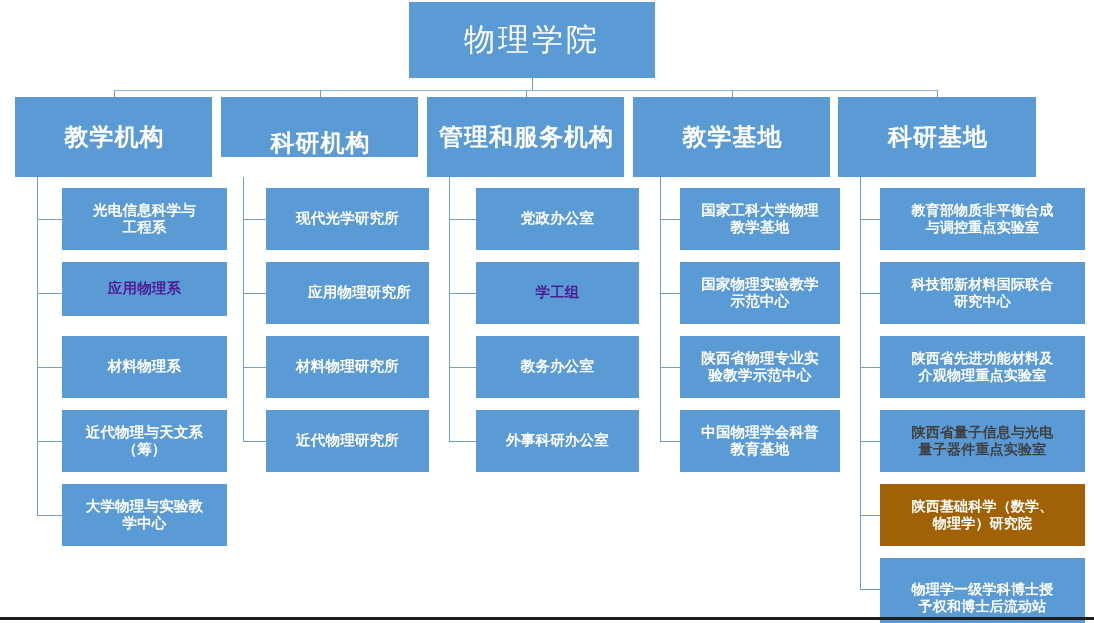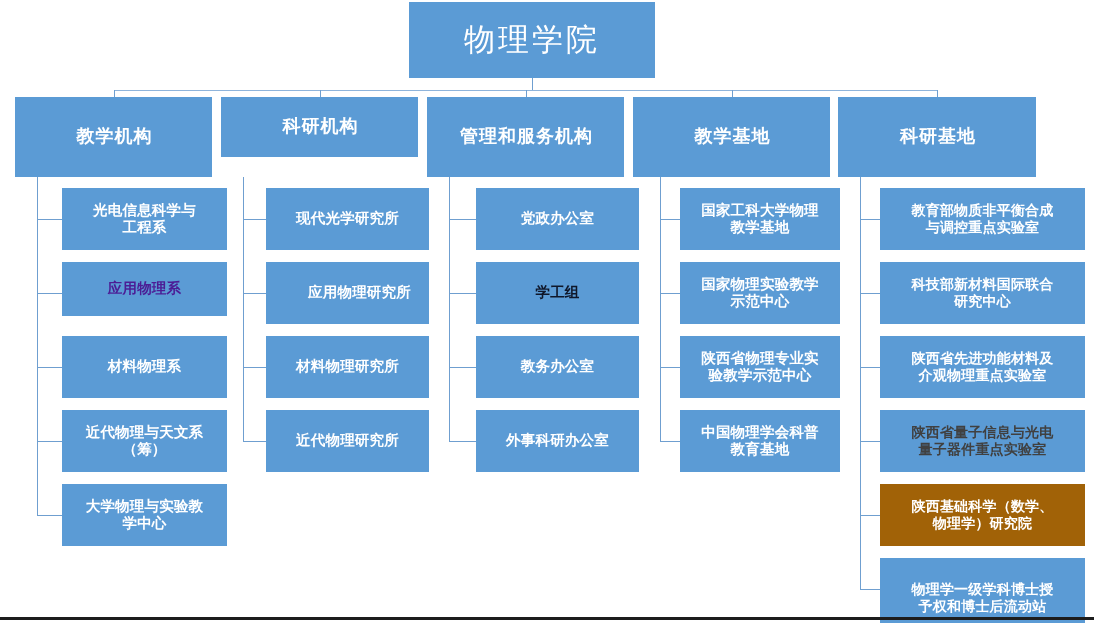--- a/index.html
+++ b/index.html
@@ -30,21 +30,21 @@
     font-weight: bold;
     letter-spacing: 0.2px;
     padding: 0 4px;
   }
   .node.root {
     font-size: 31px;
     letter-spacing: 3px;
     font-weight: normal;
   }
   .node.header {
-    font-size: 18px;
+    font-size: 24px;
     letter-spacing: 1px;
     padding-left: 6px;
   }
   .node.leaf {
     font-size: 14.5px;
   }
   .node.leaf.wide {
     font-size: 14px;
   }
   .conn {
@@ -90,21 +90,21 @@
     </div>
     <div class="conn h" style="left: 37px; top: 441px; width: 25px; background: rgb(111, 159, 208);"></div>
     <div class="node leaf" style="left: 62px; top: 410px; width: 165px; height: 62px; background: rgb(91, 155, 213); color: rgb(255, 255, 255);">
       <div class="node-text">近代物理与天文系<br>（筹）</div>
     </div>
     <div class="conn h" style="left: 37px; top: 515px; width: 25px; background: rgb(111, 159, 208);"></div>
     <div class="node leaf" style="left: 62px; top: 484px; width: 165px; height: 62px; background: rgb(91, 155, 213); color: rgb(255, 255, 255);">
       <div class="node-text">大学物理与实验教<br>学中心</div>
     </div>
     <div class="conn v" style="left: 320px; top: 90px; height: 7px; background: rgb(111, 159, 208);"></div>
-    <div class="node header" style="left: 221px; top: 97px; width: 197px; height: 60px; background: rgb(91, 155, 213); color: rgb(255, 255, 255);">
+    <div class="node header" style="left: 221px; top: 97px; width: 197px; height: 60px; background: rgb(91, 155, 213); color: rgb(255, 255, 255); align-items: flex-end;">
       <div class="node-text">科研机构</div>
     </div>
     <div class="conn v" style="left: 243px; top: 177px; height: 264px; background: rgb(111, 159, 208);"></div>
     <div class="conn h" style="left: 243px; top: 219px; width: 23px; background: rgb(111, 159, 208);"></div>
     <div class="node leaf" style="left: 266px; top: 188px; width: 163px; height: 62px; background: rgb(91, 155, 213); color: rgb(255, 255, 255);">
       <div class="node-text">现代光学研究所</div>
     </div>
     <div class="conn h" style="left: 243px; top: 293px; width: 23px; background: rgb(111, 159, 208);"></div>
     <div class="node leaf" style="left: 266px; top: 262px; width: 163px; height: 62px; background: rgb(91, 155, 213); color: rgb(255, 255, 255); padding-left: 28px;">
       <div class="node-text">应用物理研究所</div>
@@ -120,21 +120,21 @@
     <div class="conn v" style="left: 526px; top: 90px; height: 7px; background: rgb(111, 159, 208);"></div>
     <div class="node header" style="left: 427px; top: 97px; width: 197px; height: 80px; background: rgb(91, 155, 213); color: rgb(255, 255, 255);">
       <div class="node-text">管理和服务机构</div>
     </div>
     <div class="conn v" style="left: 449px; top: 177px; height: 264px; background: rgb(111, 159, 208);"></div>
     <div class="conn h" style="left: 449px; top: 219px; width: 27px; background: rgb(111, 159, 208);"></div>
     <div class="node leaf" style="left: 476px; top: 188px; width: 163px; height: 62px; background: rgb(91, 155, 213); color: rgb(255, 255, 255);">
       <div class="node-text">党政办公室</div>
     </div>
     <div class="conn h" style="left: 449px; top: 293px; width: 27px; background: rgb(111, 159, 208);"></div>
-    <div class="node leaf" style="left: 476px; top: 262px; width: 163px; height: 62px; background: rgb(91, 155, 213); color: #0f172a;">
+    <div class="node leaf" style="left: 476px; top: 262px; width: 163px; height: 62px; background: rgb(91, 155, 213); color: #4c1d95;">
       <div class="node-text">学工组</div>
     </div>
     <div class="conn h" style="left: 449px; top: 367px; width: 27px; background: rgb(111, 159, 208);"></div>
     <div class="node leaf" style="left: 476px; top: 336px; width: 163px; height: 62px; background: rgb(91, 155, 213); color: rgb(255, 255, 255);">
       <div class="node-text">教务办公室</div>
     </div>
     <div class="conn h" style="left: 449px; top: 441px; width: 27px; background: rgb(111, 159, 208);"></div>
     <div class="node leaf" style="left: 476px; top: 410px; width: 163px; height: 62px; background: rgb(91, 155, 213); color: rgb(255, 255, 255);">
       <div class="node-text">外事科研办公室</div>
     </div>

